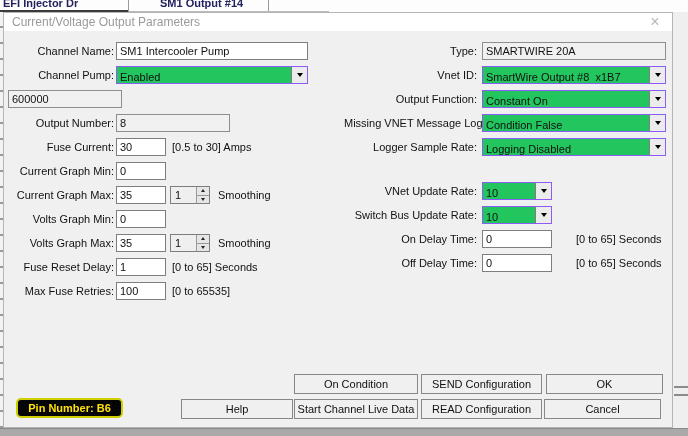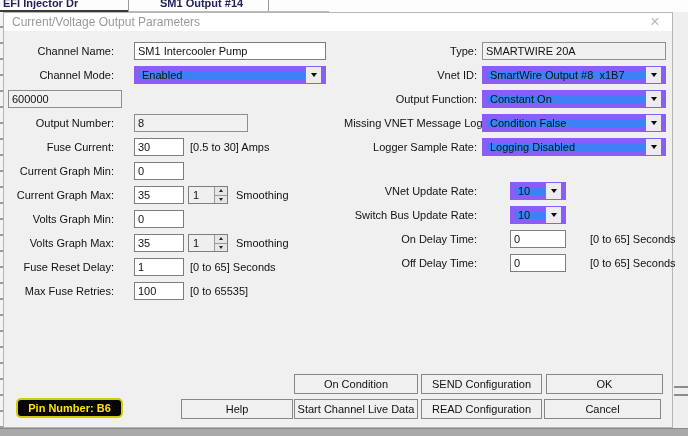--- a/index.html
+++ b/index.html
@@ -27,32 +27,32 @@
   #close-btn{position:absolute;right:6px;top:0;width:22px;height:18px;text-align:center;line-height:17px;
              font-size:16px;color:#b8b8b8;cursor:default;}
 
   
   .col{position:absolute;}
   #left-col{left:4px;top:29px;}
   #right-col{left:340px;top:29px;}
   .row{display:flex;align-items:center;height:18px;margin-bottom:6px;}
   .gap-top{margin-top:26px;}
   .lbl{text-align:right;color:#111;white-space:nowrap;}
-  .lbl-l{width:106px;margin-right:20px;}
+  .lbl-l{width:106px;margin-right:2px;}
   .lbl-r{width:133px;margin-right:5px;}
   .tbox{box-sizing:border-box;height:18px;border:1px solid #7e7e7e;background:#fff;
         font-family:"Liberation Sans",sans-serif;font-size:11px;padding:0 3px;color:#111;}
   .ro{background:#f1f1f1;border-color:#8e8e8e;display:flex;align-items:center;}
   .w-wide{width:192px;}
   .w-small{width:50px;}
   .w-ro{width:114px;}
   .w-rwide{width:184px;}
-  .w-rsmall{width:56px;margin-left:28px;}
-  .combo{box-sizing:border-box;height:18px;border:5px solid #8b5cf6;background:#3b82f6;
-         display:flex;align-items:center;cursor:default;}
+  .w-rsmall{width:70px;}
+  .combo{box-sizing:border-box;height:18px;border:1px solid #8b5cf6;background:#22c55e;
+         display:flex;align-items:flex-end;cursor:default;}
   .combo-text{flex:1;padding-left:3px;white-space:pre;overflow:hidden;}
   .combo-arrow{width:15px;height:16px;border-left:1px solid #7e7e7e;background:#ececec;
                display:flex;align-items:center;justify-content:center;}
   .tri-down{width:0;height:0;border-left:3.5px solid transparent;border-right:3.5px solid transparent;
             border-top:4px solid #000;}
   .spin{box-sizing:border-box;width:40px;height:18px;margin-left:4px;border:1px solid #7e7e7e;
         background:#efefef;display:flex;}
   .spin-val{flex:1;padding-left:4px;display:flex;align-items:center;}
   .spin-btns{width:12px;display:flex;flex-direction:column;border-left:1px solid #9a9a9a;}
   .spin-btn{flex:1;display:flex;align-items:center;justify-content:center;background:#e6e6e6;}
@@ -106,21 +106,21 @@
     </div>
 
     <div id="left-col" class="col">
 
       <div class="row">
         <span class="lbl lbl-l">Channel Name:</span>
         <input type="text" class="tbox w-wide" value="SM1 Intercooler Pump" style="">
       </div>
 
       <div class="row">
-        <span class="lbl lbl-l">Channel Mode:</span>
+        <span class="lbl lbl-l">Channel Pump:</span>
         <div class="combo w-wide">
           <span class="combo-text">Enabled</span>
           <span class="combo-arrow">
               <span class="tri-down"></span>
             </span>
         </div>
       </div>
 
       <div class="row">
         <div class="tbox ro w-ro">600000</div>

